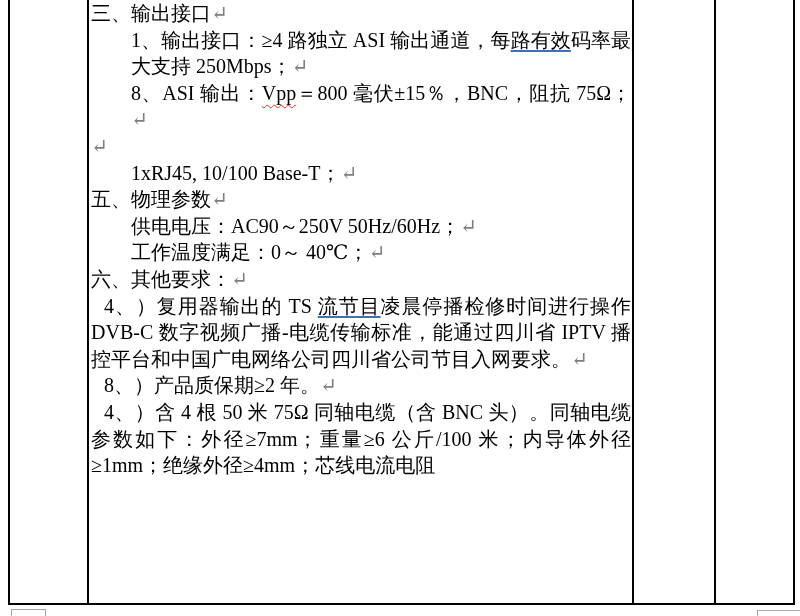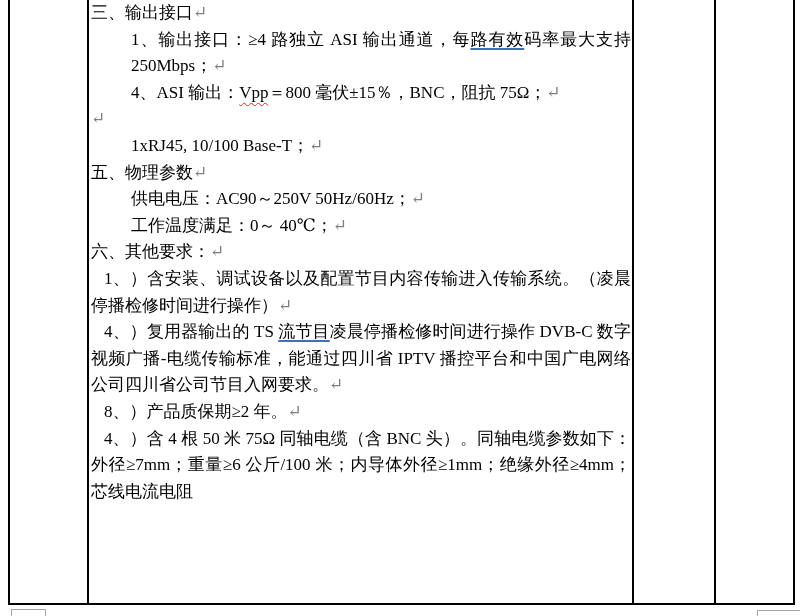--- a/index.html
+++ b/index.html
@@ -15,21 +15,21 @@
   .vline { position: absolute; top: 0; height: 605px; width: 2px; background: #000; }
   .vline.thin { width: 1.5px; }
   .hline { position: absolute; background: #000; }
 
   
   .text-cell {
     position: absolute;
     left: 88px; top: 0;
     width: 540px; height: 604px;
     padding-left: 3px; padding-right: 5px;
-    font-size: 17px;
+    font-size: 20px;
     line-height: 26.6px;
     color: #000;
     overflow: hidden;
   }
   .p { margin: 0; text-align: justify; text-justify: inter-character; }
   .p.sub   { margin-left: 40px; }
   .p.first { text-indent: 13px; }
   .p.none  { }
 
   .seg { }
@@ -69,28 +69,27 @@
 
   <div class="hline" style="left: 8px; top: 603px; width: 787px; height: 2px;"></div>
 
   <div style="position:absolute; left:10px;  top:0; width:75px;  height:603px;"></div>
   <div style="position:absolute; left:634px; top:0; width:78px;  height:603px;"></div>
   <div style="position:absolute; left:716px; top:0; width:75px;  height:603px;"></div>
 
   <div class="text-cell" id="paragraphs-container">
       <p class="p none"><span class="seg ">三、输出接口</span><span class="pilcrow">↵</span></p>
       <p class="p sub"><span class="seg ">1、输出接口：≥4 路独立 ASI 输出通道，每</span><span class="seg u-blue">路有效</span><span class="seg ">码率最大支持 250Mbps；</span><span class="pilcrow">↵</span></p>
-      <p class="p sub"><span class="seg ">4、ASI 输出：</span><span class="seg u-red-wavy">Vpp</span><span class="seg ">＝800 毫伏±15％，BNC，阻抗 75Ω；</span><span class="pilcrow">↵</span></p>
+      <p class="p sub"><span class="seg ">8、ASI 输出：</span><span class="seg u-red-wavy">Vpp</span><span class="seg ">＝800 毫伏±15％，BNC，阻抗 75Ω；</span><span class="pilcrow">↵</span></p>
       <p class="p none"><span class="pilcrow">↵</span></p>
       <p class="p sub"><span class="seg ">1xRJ45, 10/100 Base-T；</span><span class="pilcrow">↵</span></p>
       <p class="p none"><span class="seg ">五、物理参数</span><span class="pilcrow">↵</span></p>
       <p class="p sub"><span class="seg ">供电电压：AC90～250V 50Hz/60Hz；</span><span class="pilcrow">↵</span></p>
       <p class="p sub"><span class="seg ">工作温度满足：0～ 40℃；</span><span class="pilcrow">↵</span></p>
       <p class="p none"><span class="seg ">六、其他要求：</span><span class="pilcrow">↵</span></p>
-      <p class="p first"><span class="seg ">1、）含安装、调试设备以及配置节目内容传输进入传输系统。（凌晨停播检修时间进行操作）</span><span class="pilcrow">↵</span></p>
       <p class="p first"><span class="seg ">4、）复用器输出的 TS </span><span class="seg u-blue">流节目</span><span class="seg ">凌晨停播检修时间进行操作 DVB-C 数字视频广播-电缆传输标准，能通过四川省 IPTV 播控平台和中国广电网络公司四川省公司节目入网要求。</span><span class="pilcrow">↵</span></p>
       <p class="p first"><span class="seg ">8、）产品质保期≥2 年。</span><span class="pilcrow">↵</span></p>
       <p class="p first"><span class="seg ">4、）含 4 根 50 米 75Ω 同轴电缆（含 BNC 头）。同轴电缆参数如下：外径≥7mm；重量≥6 公斤/100 米；内导体外径≥1mm；绝缘外径≥4mm；芯线电流电阻</span></p>
     </div>
 
   <div class="gray-box" id="gray-box-left"></div>
   <div class="gray-box" id="gray-box-right"></div>
 
 </div>
 

